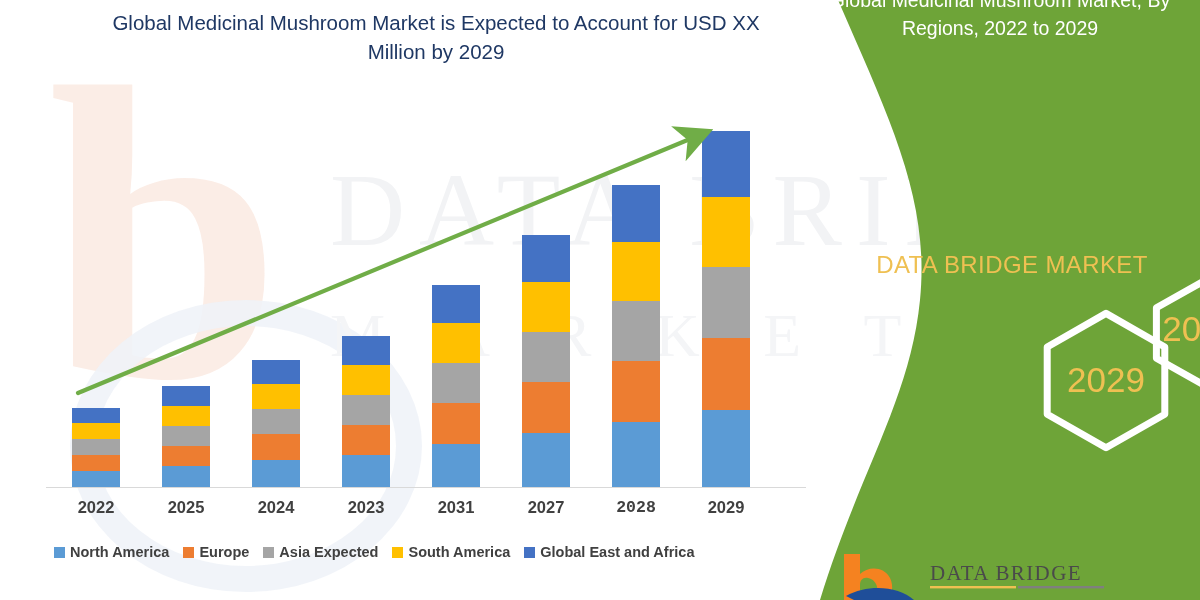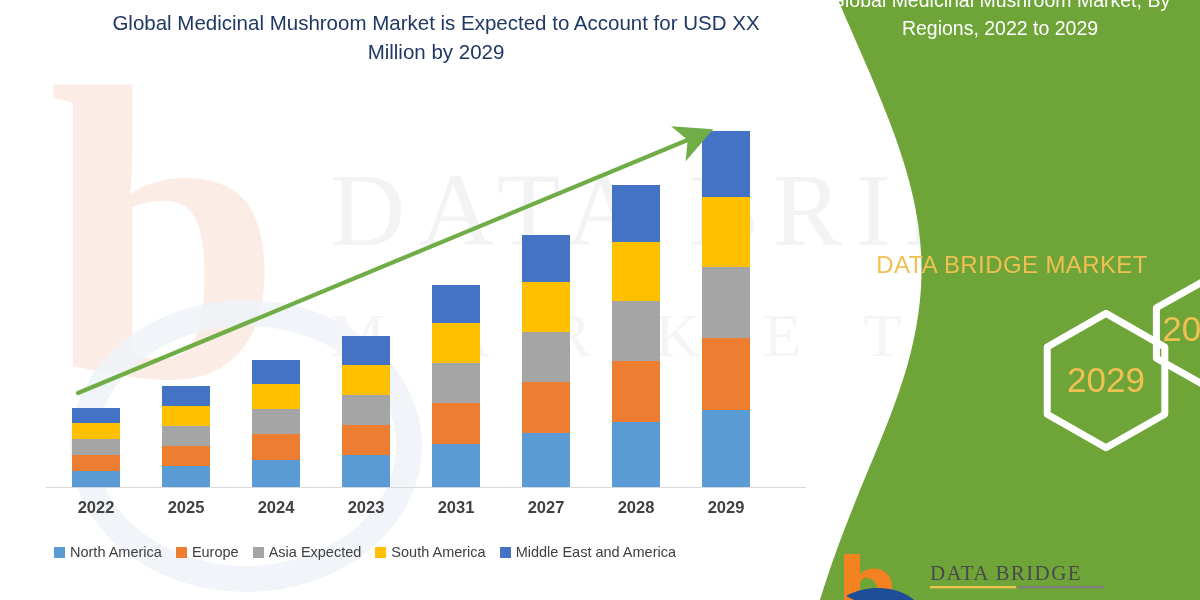--- a/index.html
+++ b/index.html
@@ -76,21 +76,21 @@
   }
   .arrow{position:absolute;left:0;top:0;width:800px;height:600px;pointer-events:none;}
 
   
   .legend{
     position:absolute;left:48px;top:541px;height:22px;
     display:flex;align-items:center;gap:14px;
   }
   .lg-item{display:flex;align-items:center;gap:5px;}
   .lg-sw{width:11px;height:11px;display:inline-block;}
-  .lg-tx{color:#404040;font-size:14.5px;font-weight:400;white-space:nowrap;}
+  .lg-tx{color:#404040;font-size:14.5px;font-weight:700;white-space:nowrap;}
 </style>
 </head>
 <body>
 
 <div id="root">
 
   <div class="wm-layer">
     <div class="wm-b">b</div>
     <div class="wm-b2"></div>
     <div class="wm-text">DATA BRIDGE</div>
@@ -151,21 +151,21 @@
           <div class="seg" style="background: rgb(91, 155, 213); height: 54px;"></div>
         </div>
         <div class="xlab" style="left: 508px;">2027</div>
         <div class="bar" style="left: 606px; width: 48px; height: 302px; top: 185px; bottom: auto;">
           <div class="seg" style="background: rgb(68, 114, 196); height: 57px;"></div>
           <div class="seg" style="background: rgb(255, 192, 0); height: 59px;"></div>
           <div class="seg" style="background: rgb(165, 165, 165); height: 60px;"></div>
           <div class="seg" style="background: rgb(237, 125, 49); height: 61px;"></div>
           <div class="seg" style="background: rgb(91, 155, 213); height: 65px;"></div>
         </div>
-        <div class="xlab" style="left: 598px;">2028</div>
+        <div class="xlab" style="left: 598px; font-family: Liberation Mono, monospace;">2028</div>
         <div class="bar" style="left: 696px; width: 48px; height: 356px; top: 131px; bottom: auto;">
           <div class="seg" style="background: rgb(68, 114, 196); height: 66px;"></div>
           <div class="seg" style="background: rgb(255, 192, 0); height: 70px;"></div>
           <div class="seg" style="background: rgb(165, 165, 165); height: 71px;"></div>
           <div class="seg" style="background: rgb(237, 125, 49); height: 72px;"></div>
           <div class="seg" style="background: rgb(91, 155, 213); height: 77px;"></div>
         </div>
         <div class="xlab" style="left: 688px;">2029</div>
       </div>
 
@@ -190,21 +190,21 @@
         <div class="lg-item">
           <span class="lg-sw" style="background: rgb(165, 165, 165);"></span>
           <span class="lg-tx">Asia Expected</span>
         </div>
         <div class="lg-item">
           <span class="lg-sw" style="background: rgb(255, 192, 0);"></span>
           <span class="lg-tx">South America</span>
         </div>
         <div class="lg-item">
           <span class="lg-sw" style="background: rgb(68, 114, 196);"></span>
-          <span class="lg-tx">Middle East and America</span>
+          <span class="lg-tx">Global East and Africa</span>
         </div>
       </div>
   </div>
 
   <div class="green-panel">
     <svg viewBox="0 0 420 600" preserveAspectRatio="none">
       <path id="gpath" d="M 58 0 C 110 120, 150 200, 140 300 C 130 400, 80 470, 40 600 L 420 600 L 420 0 Z" fill="#6EA438"></path>
     </svg>
 
     <div class="panel-title">Global Medicinal Mushroom Market, By Regions, 2022 to 2029</div>

